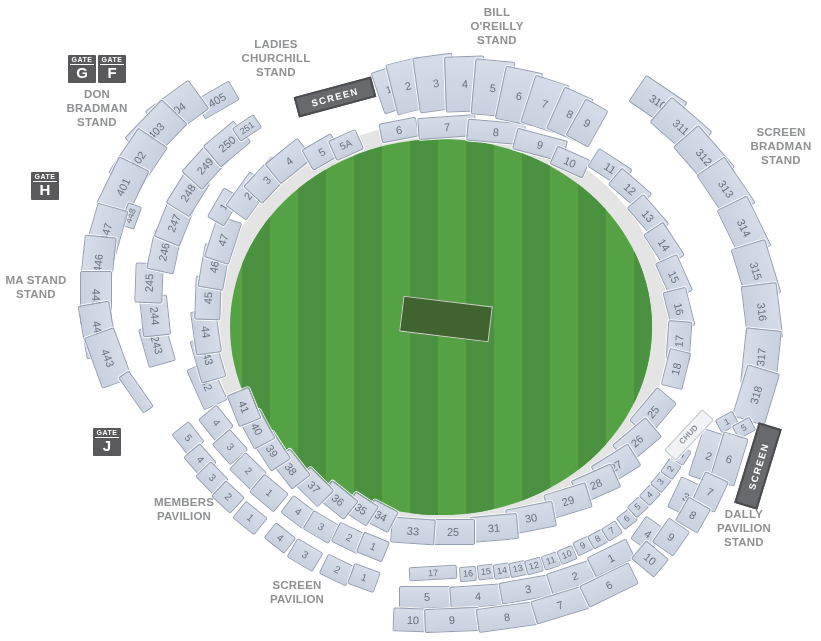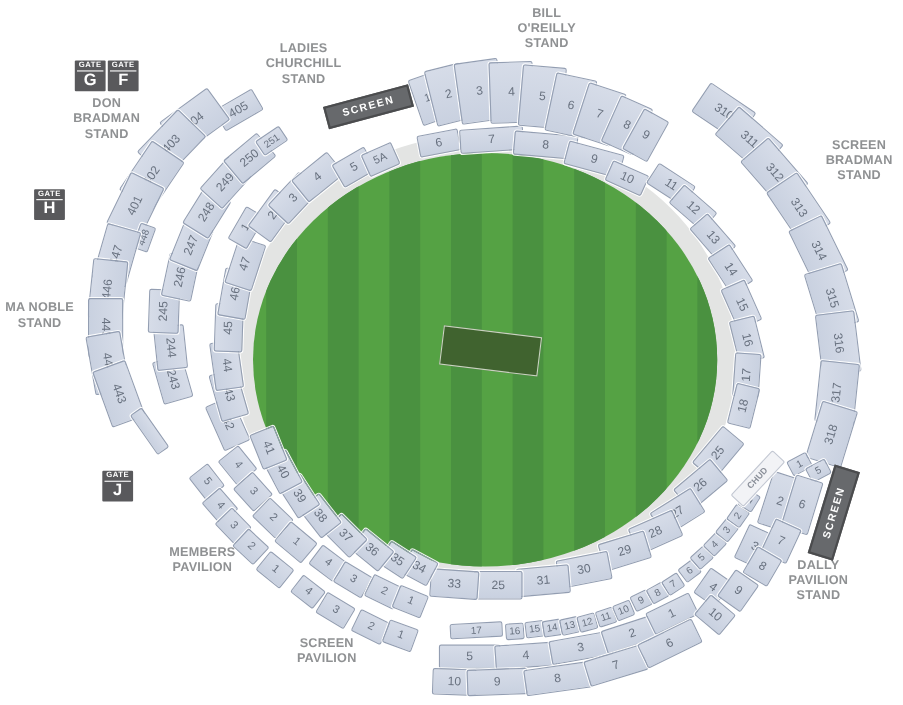--- a/index.html
+++ b/index.html
@@ -225,21 +225,21 @@
         <div>BILL</div>
         <div>O'REILLY</div>
         <div>STAND</div>
       </div>
       <div class="stand" style="left: 781px; top: 126px;">
         <div>SCREEN</div>
         <div>BRADMAN</div>
         <div>STAND</div>
       </div>
       <div class="stand" style="left: 36px; top: 274px;">
-        <div>MA NOBLE</div>
+        <div>MA STAND</div>
         <div>STAND</div>
       </div>
       <div class="stand" style="left: 184px; top: 496px;">
         <div>MEMBERS</div>
         <div>PAVILION</div>
       </div>
       <div class="stand" style="left: 297px; top: 579px;">
         <div>SCREEN</div>
         <div>PAVILION</div>
       </div>

